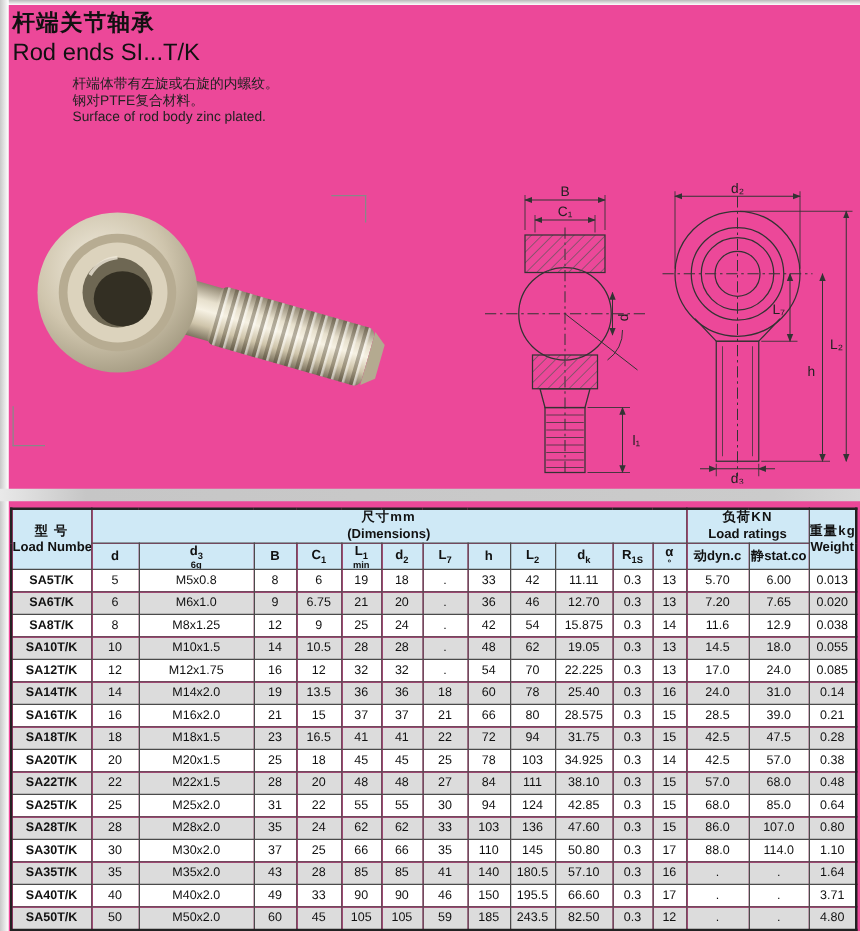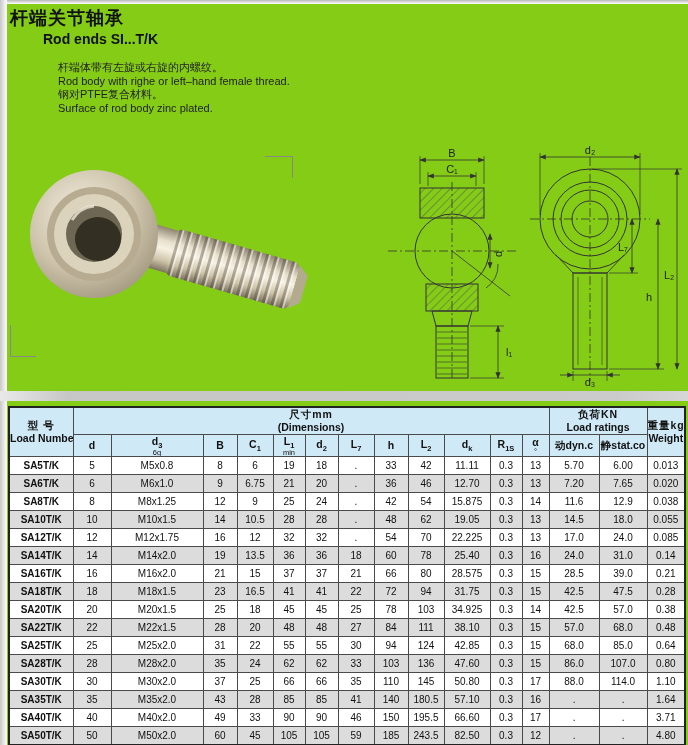--- a/index.html
+++ b/index.html
@@ -1,64 +1,63 @@
 <!DOCTYPE html>
 <html><head>
 <meta charset="utf-8">
 <style>
   html,body{margin:0;padding:0;background:#fff;}
-  #page{position:relative;width:688px;height:745px;background:#84cc16;overflow:hidden;
+  #page{position:relative;width:688px;height:745px;background:#ec4899;overflow:hidden;
         font-family:"Liberation Sans", sans-serif;color:#111;}
   .edge-top{position:absolute;left:0;top:0;width:688px;height:4px;
         background:linear-gradient(to bottom,#b9b9b9,#ffffff);}
   .edge-left{position:absolute;left:0;top:0;width:7px;height:745px;
         background:linear-gradient(to right,#c9c9c9,#ffffff);}
   .title-block{position:absolute;left:10px;top:6px;line-height:1.35;}
   .title-cn{font-size:18px;font-weight:700;letter-spacing:1px;}
-  .title-en{font-size:14px;font-weight:700;margin-left:33px;}
+  .title-en{font-size:19px;font-weight:400;}
   .desc{position:absolute;left:10px;top:61px;font-size:11px;line-height:13.6px;color:#222;margin-left:48px;}
   .crop-tr{position:absolute;left:265px;top:156px;width:27px;height:21px;
         border-top:1px solid #888;border-right:1px solid #888;}
   .crop-bl{position:absolute;left:10px;top:325px;width:25px;height:31px;
         border-left:1px solid #888;border-bottom:1px solid #888;}
   .photo{position:absolute;left:12px;top:154px;}
   .draw-left{position:absolute;left:382px;top:146px;}
   .draw-right{position:absolute;left:512px;top:141px;}
   .divider{position:absolute;left:0;top:391px;width:688px;height:10px;
         background:linear-gradient(to right,#e9e9e9,#c6c6c6 10%,#cbcbcb 90%,#d6d6d6);}
   .tablewrap{position:absolute;left:8px;top:406px;}
   table{border-collapse:collapse;width:676px;table-layout:fixed;border:2px solid #222;}
   th,td{border:1px solid #4a4a4a;text-align:center;vertical-align:middle;
         padding:0;overflow:hidden;white-space:nowrap;}
   thead th{background:#cfe9f6;font-weight:700;font-size:10.5px;line-height:1.2;}
   thead tr.r1 th{height:26px;margin-left:12px;}
   thead tr.r2 th{height:20px;}
   thead th .cn{letter-spacing:1px;}
   thead th sub{font-size:7.5px;}
-  thead th .under{font-size:7.5px;line-height:7px;font-weight:400;margin-top:-1px;}
+  thead th .under{font-size:7.5px;line-height:7px;font-weight:700;margin-top:-1px;}
   tbody td{height:17px;font-size:10px;color:#111;background:#fff;}
   tbody tr:nth-child(even) td{background:#dcdcdc;}
   tbody td:first-child{font-weight:700;}
   svg text{font-family:"Liberation Sans", sans-serif;font-size:11px;fill:#222;}
 </style>
 </head>
 <body>
 
 <div id="page">
   <div class="edge-top"></div>
   <div class="edge-left"></div>
 
   <div class="title-block">
     <div class="title-cn">杆端关节轴承</div>
     <div class="title-en">Rod ends SI...T/K</div>
   </div>
 
   <div class="desc">
     <div>杆端体带有左旋或右旋的内螺纹。</div>
-    <div>Rod body with righe or left–hand female thread.</div>
     <div>钢对PTFE复合材料。</div>
     <div>Surface of rod body zinc plated.</div>
   </div>
 
   <div class="crop-tr"></div>
   <div class="crop-bl"></div>
 
   <svg class="photo" width="302" height="180" viewBox="0 0 302 180">
     <defs>
       <radialGradient id="headG" cx="40%" cy="35%" r="75%">

